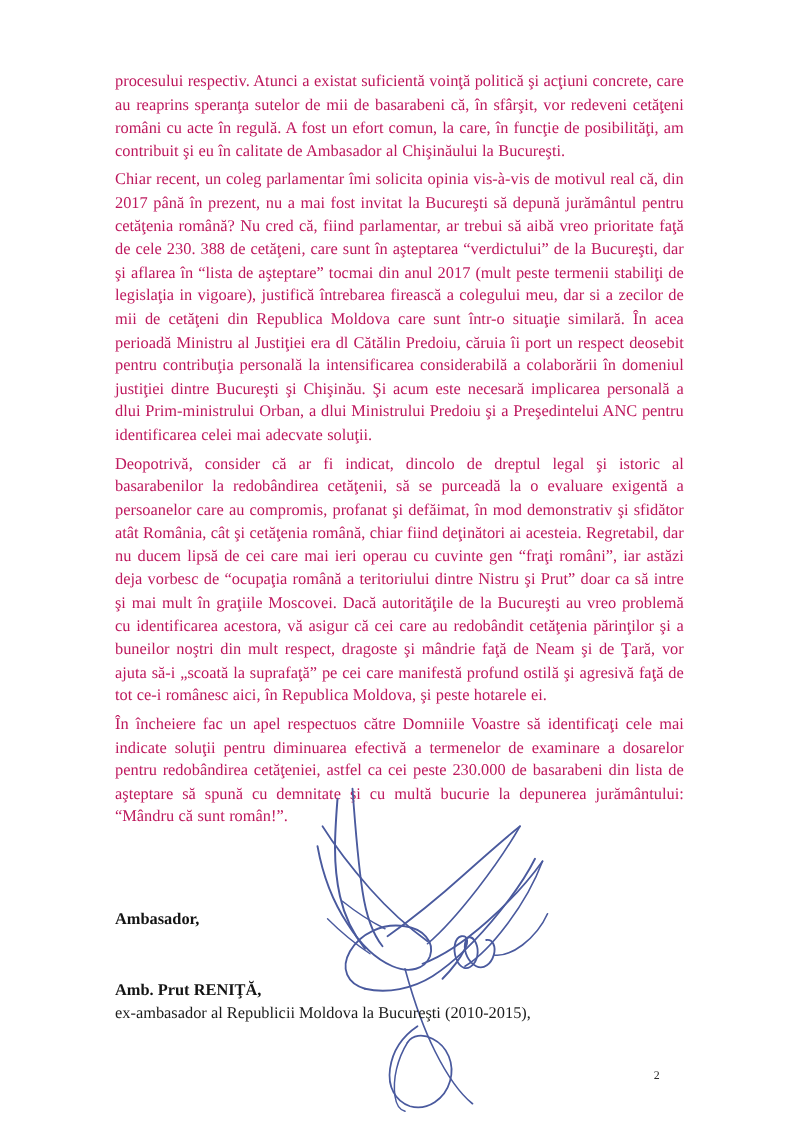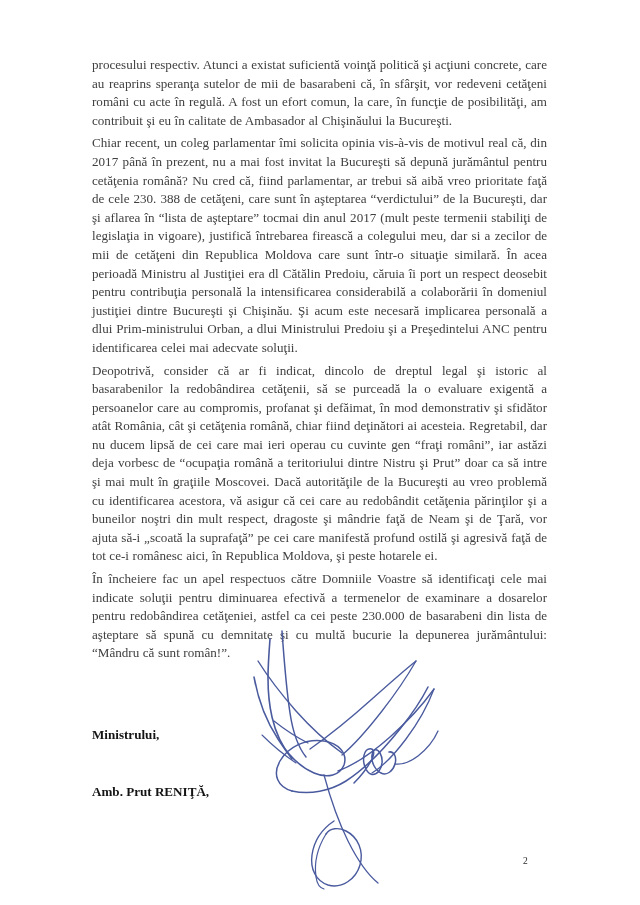--- a/index.html
+++ b/index.html
@@ -33,21 +33,21 @@
     width: 455px;
   }
 
   p.body-par {
     margin: 0 0 0 0;
     text-align: justify;
     text-justify: inter-word;
     font-size: 13.1px;
     line-height: 18.6px;
     text-indent: 0;
-    color: #404040;
+    color: #be185d;
     hyphens: none;
     word-spacing: 0.02em;
   }
 
   p.body-par + p.body-par {
     margin-top: 4px;
   }
 
   
   .signature-block {
@@ -128,19 +128,20 @@
       <path d="M157 139 C 164 140, 172 137, 180 131 C 189 124, 196 115, 200 106" stroke-width="1.3"></path>
       <path d="M86 150 C 92 172, 100 196, 110 216 C 120 236, 130 250, 140 258" stroke-width="1.3"></path>
       <path d="M96 196 C 84 204, 76 216, 74 230 C 72 244, 78 256, 90 260 C 104 264, 118 254, 122 240 C 126 226, 120 212, 108 206 C 100 202, 92 203, 88 209" stroke-width="1.4"></path>
       <path d="M88 209 C 80 222, 76 238, 78 252 C 79 259, 82 263, 86 264" stroke-width="1.2"></path>
       <path d="M36 96 C 46 104, 58 112, 70 118" stroke-width="1.2"></path>
       <path d="M24 110 C 34 120, 46 130, 58 138" stroke-width="1.1"></path>
     </g>
   </svg>
 
   <div class="signature-block">
-    <p class="respectuos">Ministrului,</p>
+    <p class="respectuos">Ambasador,</p>
     <p class="signer-name">Amb. Prut RENIŢĂ,</p>
+    <p class="signer-line">ex-ambasador al Republicii Moldova la Bucureşti (2010-2015),</p>
   </div>
 
   <div class="page-number">2</div>
 
 </div>
 
 </body></html>

